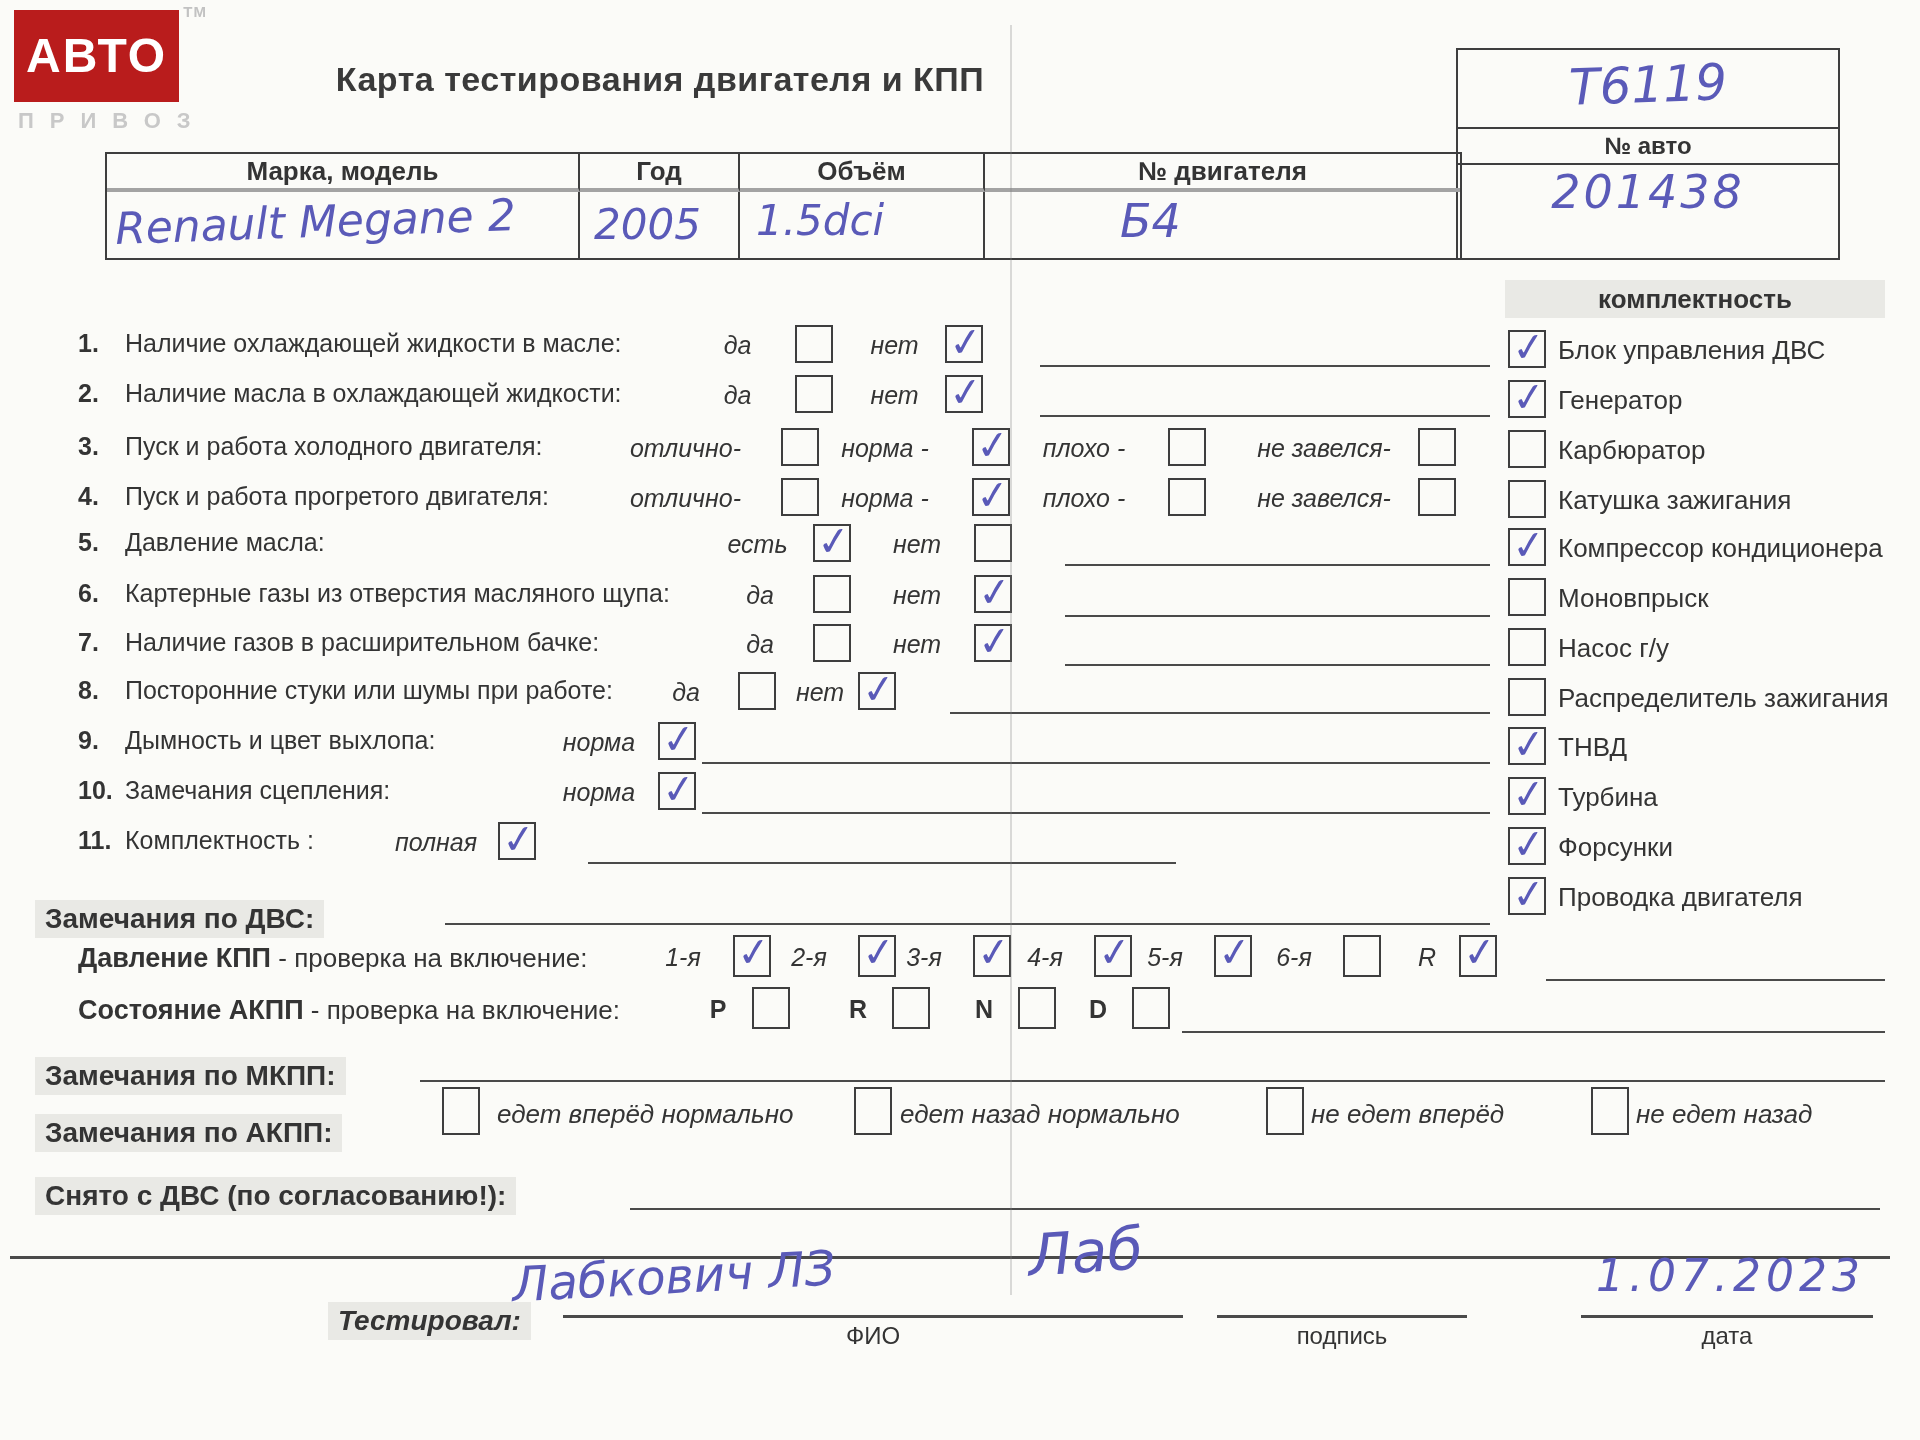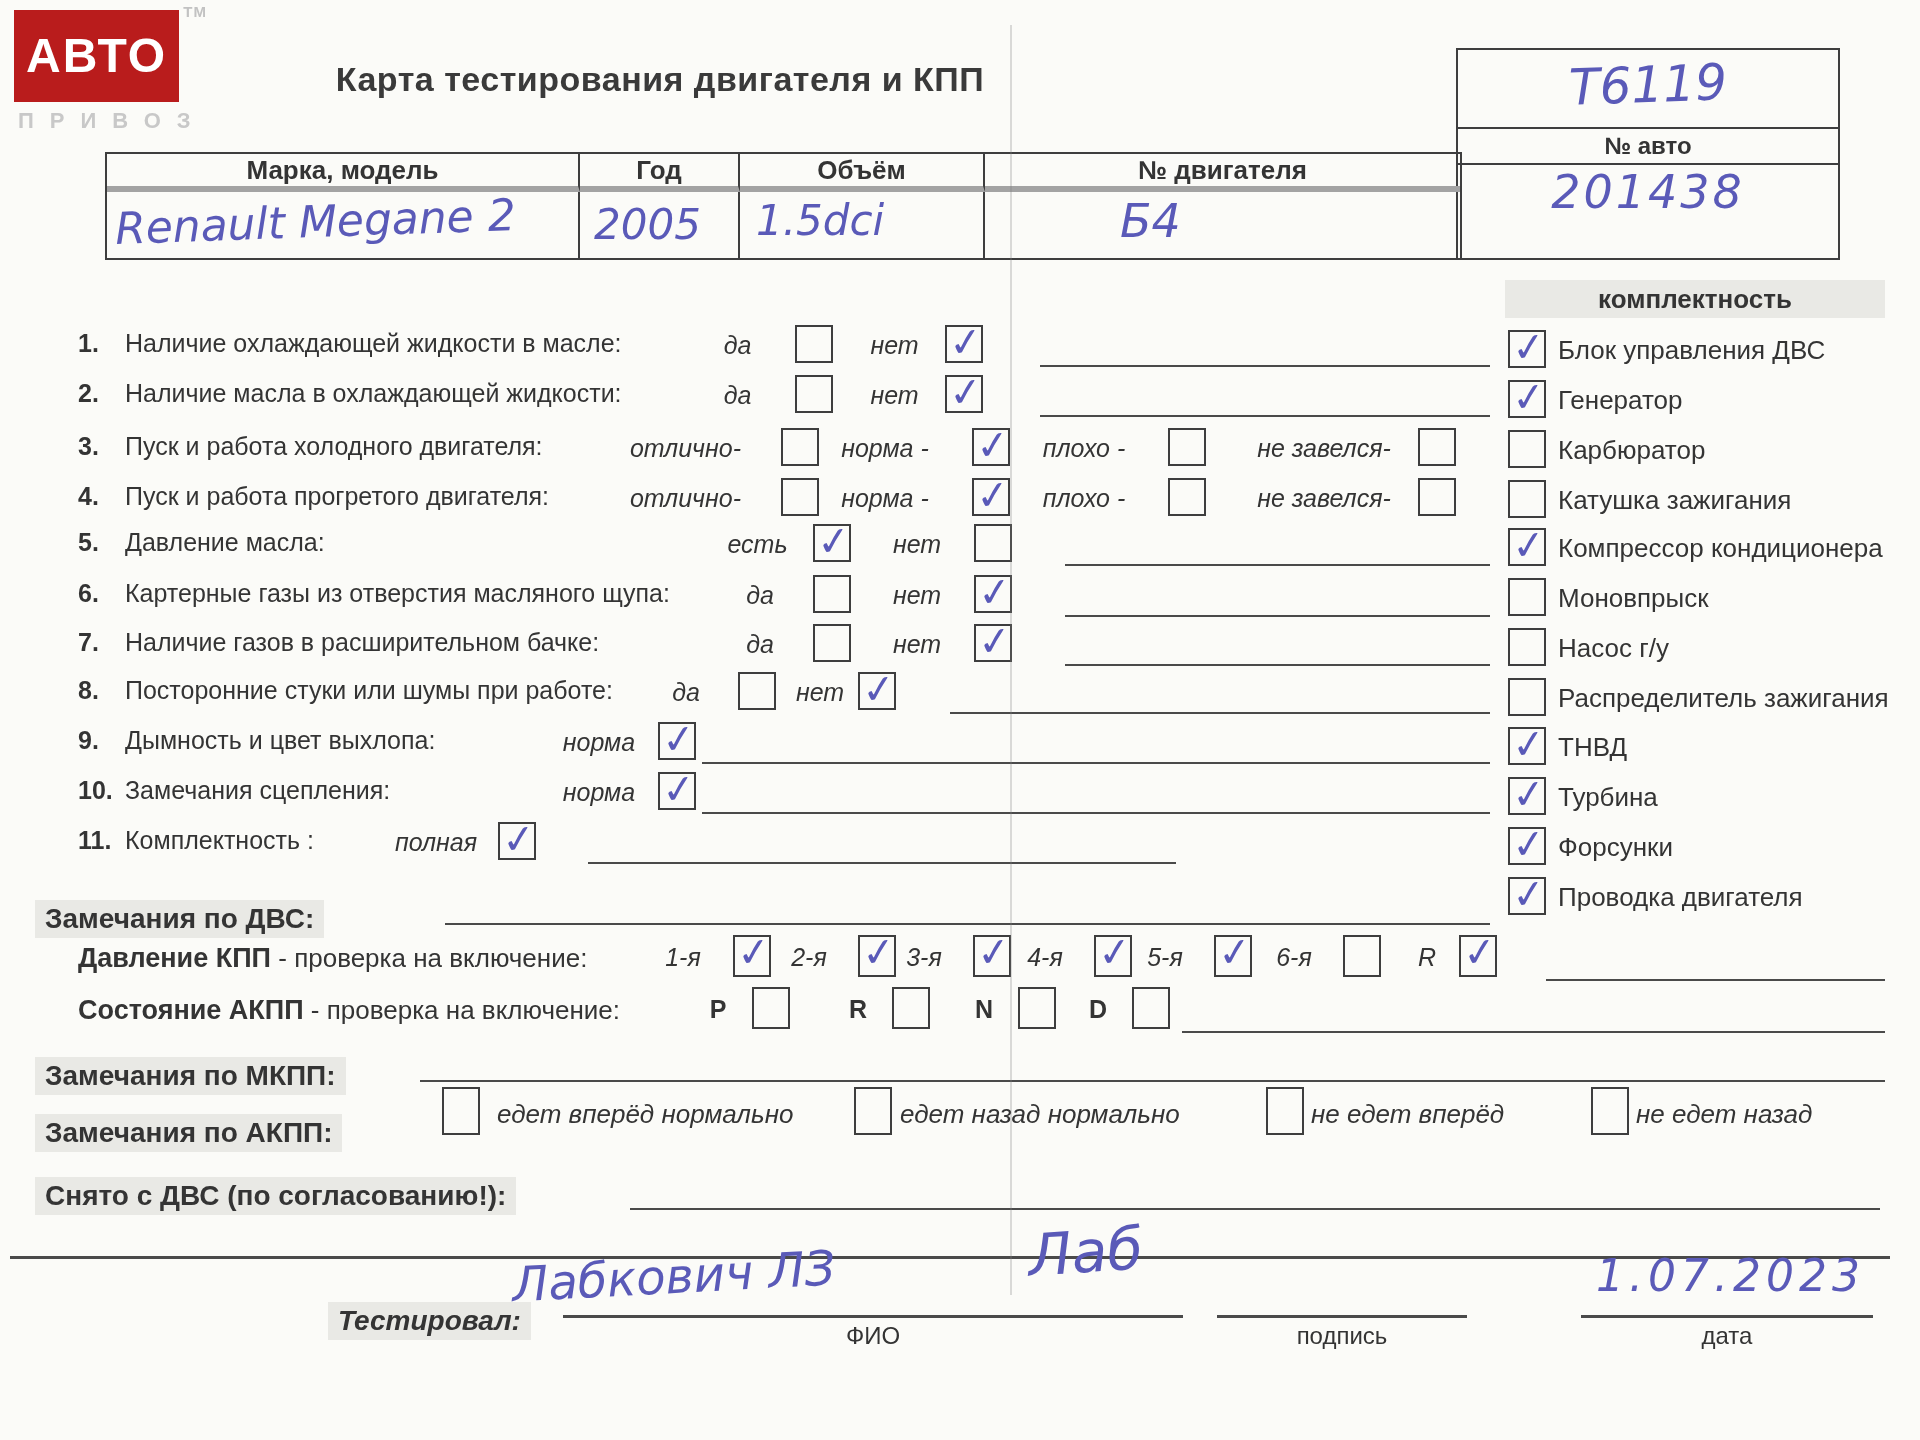--- a/index.html
+++ b/index.html
@@ -11,21 +11,21 @@
              font-weight:bold;font-size:48px;line-height:1;padding:22px 12px;letter-spacing:2px;}
   .logo-tm{position:absolute;right:-28px;top:-6px;font-size:15px;color:#c2c2c2;font-weight:bold;letter-spacing:1px;}
   .logo-sub{color:#c8c8c8;font-size:22px;font-weight:bold;letter-spacing:16px;margin-top:6px;padding-left:4px;}
   
   .title{position:absolute;left:280px;top:60px;width:760px;text-align:center;
          font-size:34px;font-weight:bold;letter-spacing:.5px;color:#3a3a3a;}
   
   .vtable{position:absolute;left:105px;top:152px;width:1353px;height:104px;
           border:2px solid #3e3e3e;display:grid;grid-template-columns:473px 160px 245px 475px;
           grid-template-rows:38px 66px;}
-  .vth{border-right:2px solid #3e3e3e;border-bottom:6px solid #a3a3a3;
+  .vth{border-right:2px solid #3e3e3e;border-bottom:4px solid #a3a3a3;
        display:flex;align-items:center;justify-content:center;font-weight:bold;font-size:26px;}
   .vth.last,.vtd.last{border-right:none;}
   .vtd{border-right:2px solid #3e3e3e;position:relative;}
   
   .rbox{position:absolute;left:1456px;top:48px;width:380px;height:208px;border:2px solid #3e3e3e;background:#fbfbf8;}
   .rrow1{height:77px;border-bottom:2px solid #3e3e3e;position:relative;}
   .rrow2{height:34px;border-bottom:2px solid #3e3e3e;display:flex;align-items:center;justify-content:center;
          font-weight:bold;font-size:24px;}
   .rrow3{height:34px;border-bottom:2px solid #3e3e3e;background:#e9e9e5;display:flex;align-items:center;
          justify-content:center;font-weight:bold;font-size:24px;}

